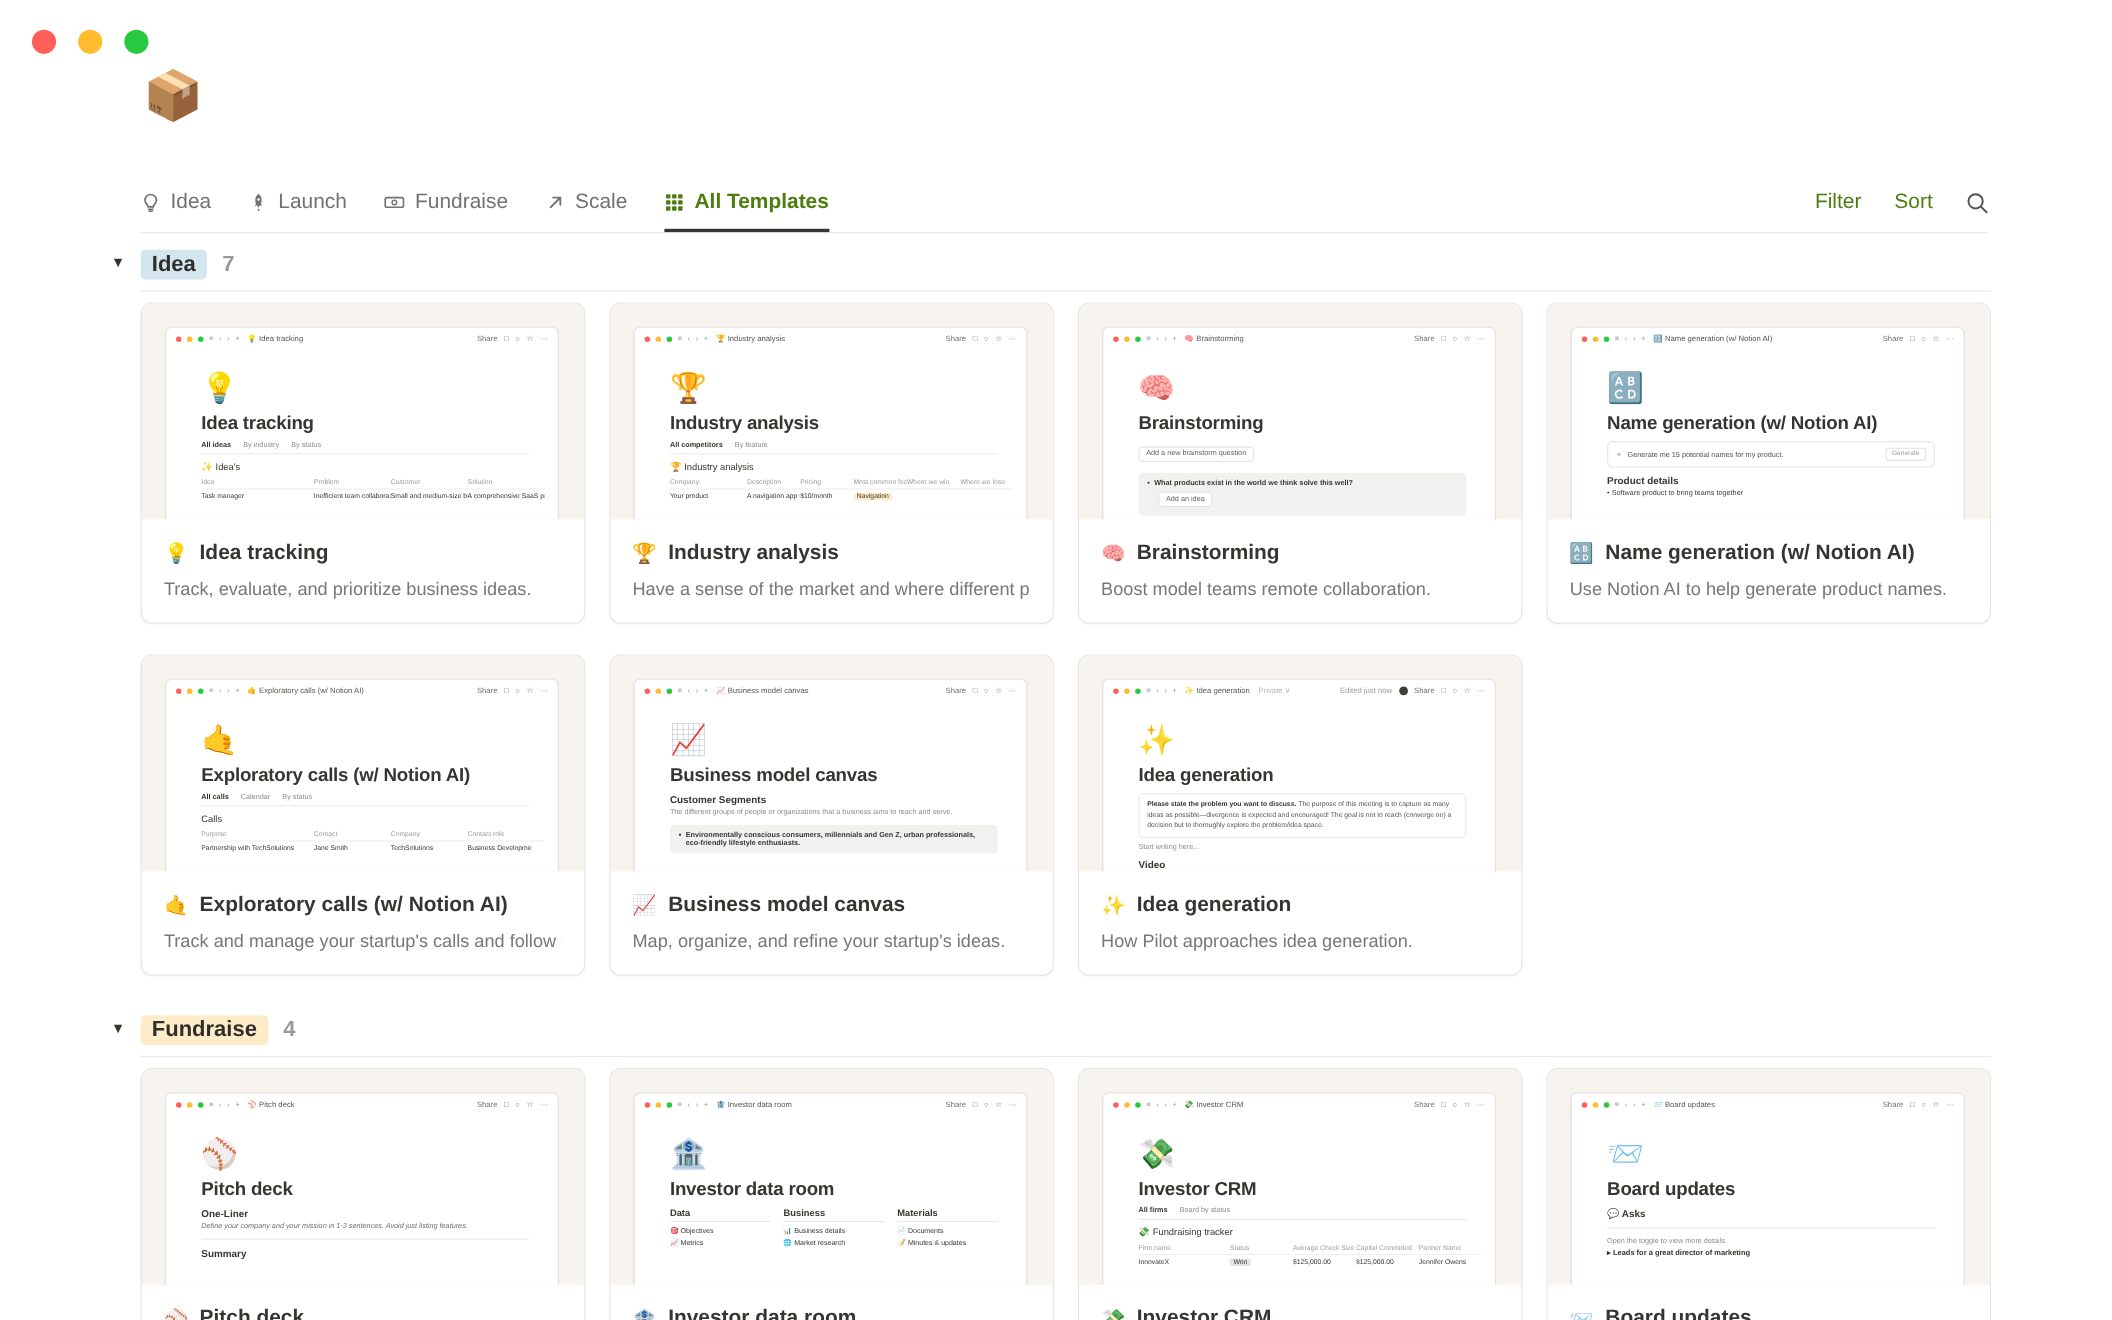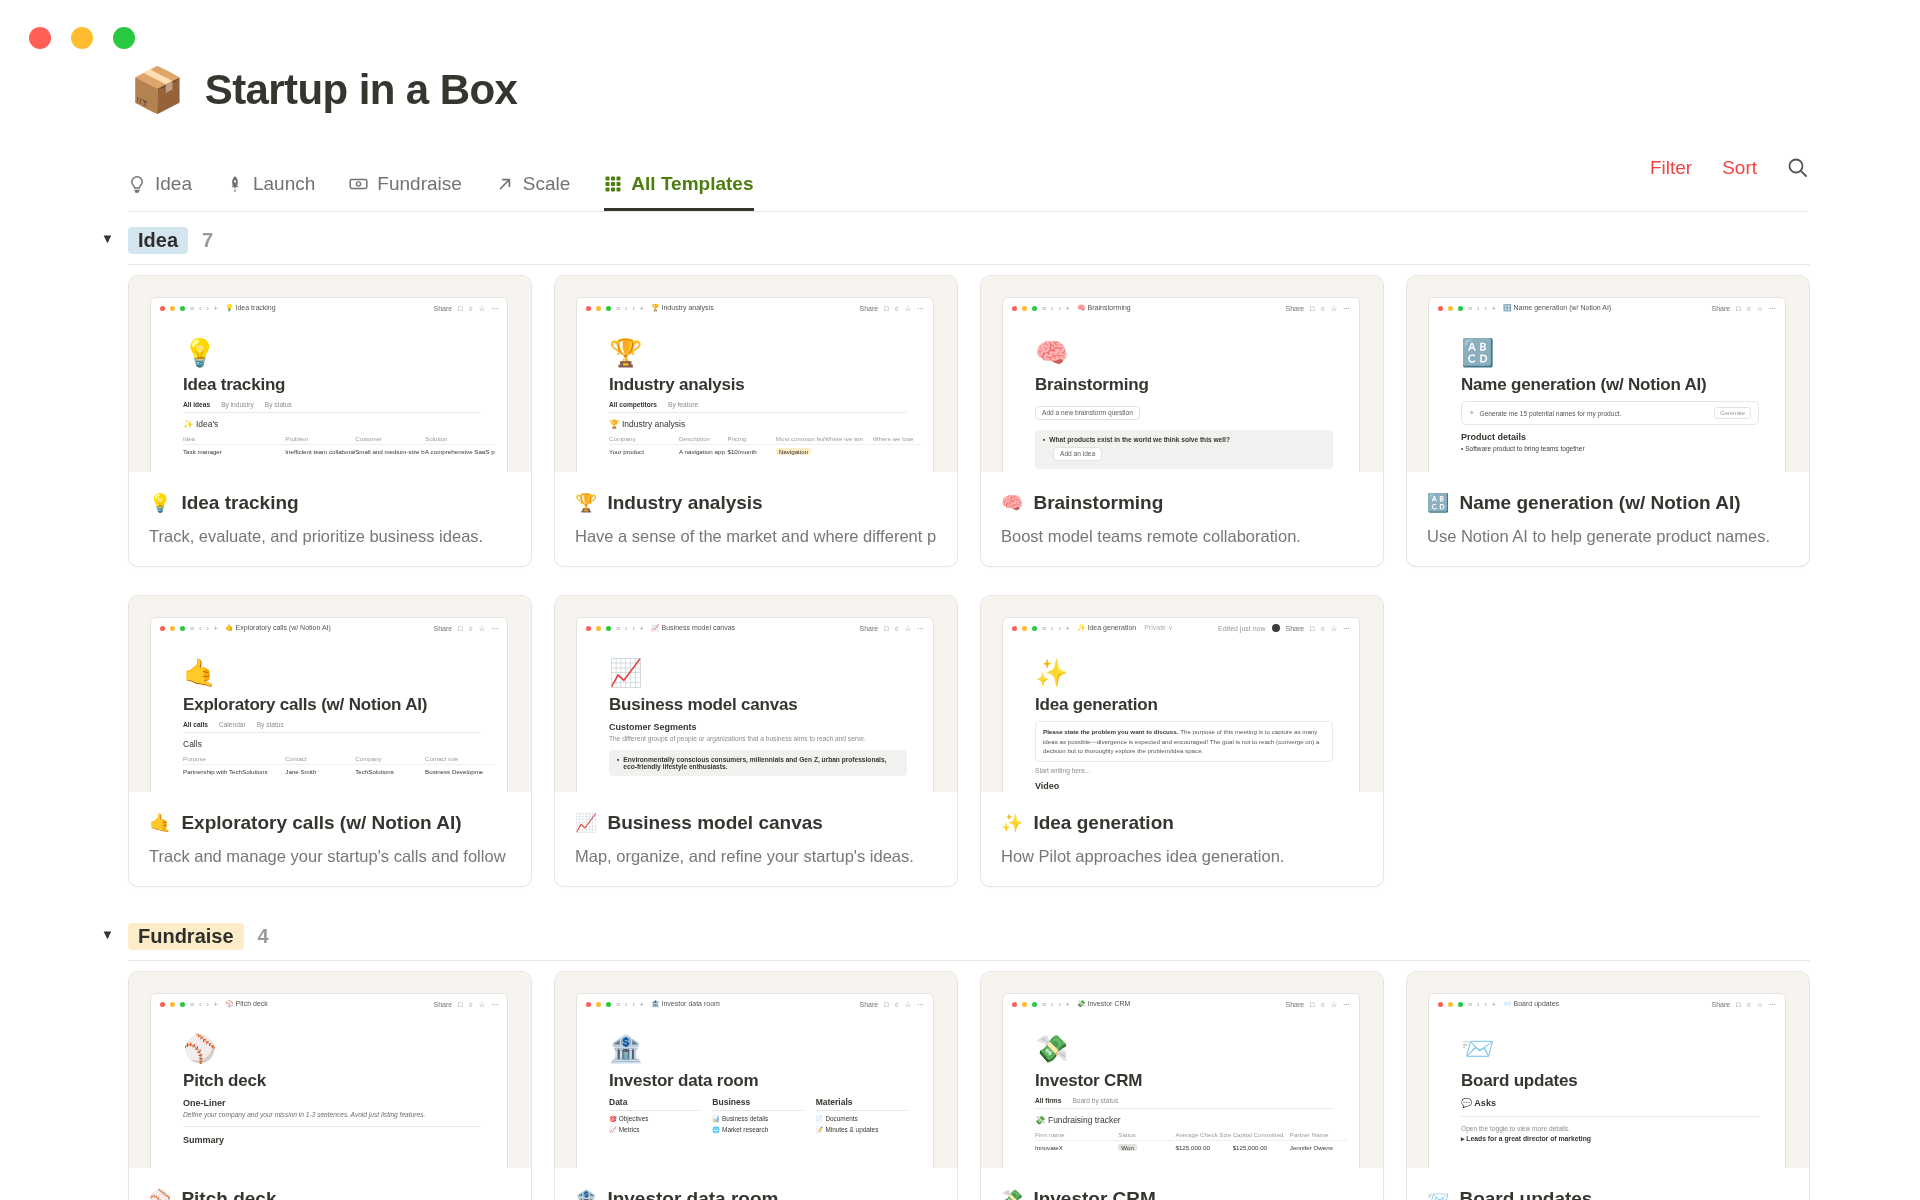--- a/index.html
+++ b/index.html
@@ -16,21 +16,21 @@
   .hdr .h-title{font-size:42px;font-weight:700;letter-spacing:-0.6px;color:#37352f;}
 
   
   .tabbar{position:absolute;left:128px;right:112px;top:157px;height:54px;display:flex;
           align-items:stretch;border-bottom:1px solid #e9e7e4;}
   .tabs{display:flex;gap:34px;}
   .tab{display:flex;align-items:center;gap:9px;font-size:19px;color:#73726e;
        border-bottom:3px solid transparent;cursor:pointer;padding-top:2px;}
   .tab.active{color:#4d7c0f;font-weight:700;border-bottom-color:#37352f;}
   .tab svg{display:block;}
-  .tab-right{margin-left:auto;display:flex;align-items:flex-start;gap:30px;font-size:19px;color:#ef4444;}
+  .tab-right{margin-left:auto;display:flex;align-items:center;gap:30px;font-size:19px;color:#4d7c0f;}
   .tab-right .tr-item{cursor:pointer;}
   .search-btn{display:flex;align-items:center;color:#55534e;cursor:pointer;}
 
   
   .sections{position:absolute;left:128px;right:110px;top:225px;}
   .section{margin-bottom:34px;}
   .sec-hd{position:relative;display:flex;align-items:center;gap:14px;padding:2px 0 10px;
           border-bottom:1px solid #ebe9e6;}
   .sec-tri{position:absolute;left:-27px;top:6px;font-size:13px;color:#37352f;cursor:pointer;}
   .sec-pill{font-size:20px;font-weight:600;padding:2px 10px;border-radius:4px;color:#2f2e2b;}
@@ -104,21 +104,20 @@
 <div class="page">
 
   <div class="traffic">
     <div class="tl" id="tl-red" style="background: rgb(255, 95, 87);"></div>
     <div class="tl" id="tl-yellow" style="background: rgb(254, 188, 46);"></div>
     <div class="tl" id="tl-green" style="background: rgb(40, 200, 64);"></div>
   </div>
 
   <div class="hdr">
     <span class="h-emoji">📦</span>
-    <span class="h-title">Startup in a Box</span>
   </div>
 
   <nav class="tabbar">
     <div class="tabs" id="tabs">
         <div class="tab">
           <span class="ticon">
             <svg width="18" height="18" viewBox="0 0 18 18">
               <path d="M9 1.8a5.2 5.2 0 0 1 5.2 5.2c0 1.9-1 3-1.9 4-.6.7-.9 1.3-1 2H6.7c-.1-.7-.4-1.3-1-2-.9-1-1.9-2.1-1.9-4A5.2 5.2 0 0 1 9 1.8z" fill="none" stroke="currentColor" stroke-width="1.5"></path>
               <path d="M7 15.4h4M7.7 17h2.6" stroke="currentColor" stroke-width="1.5" fill="none" stroke-linecap="round"></path>
             </svg>

